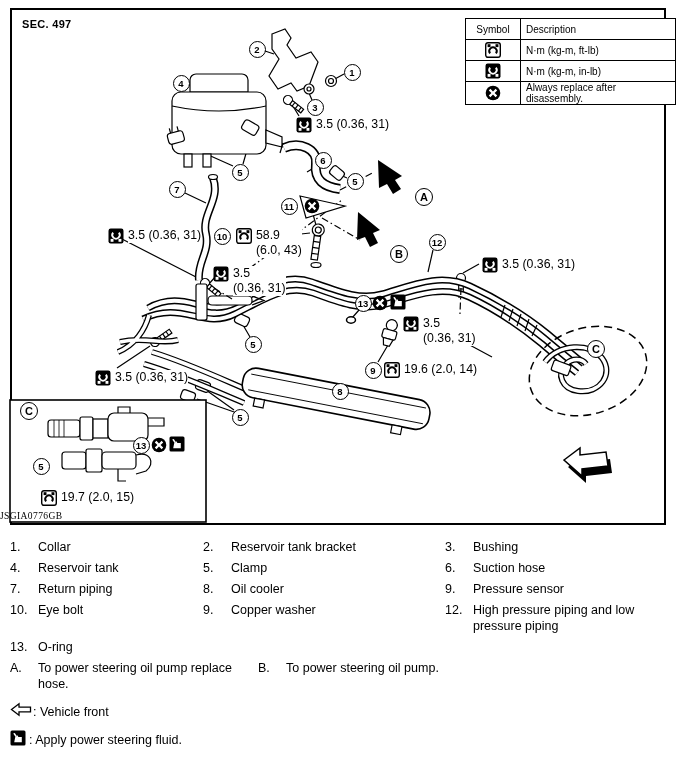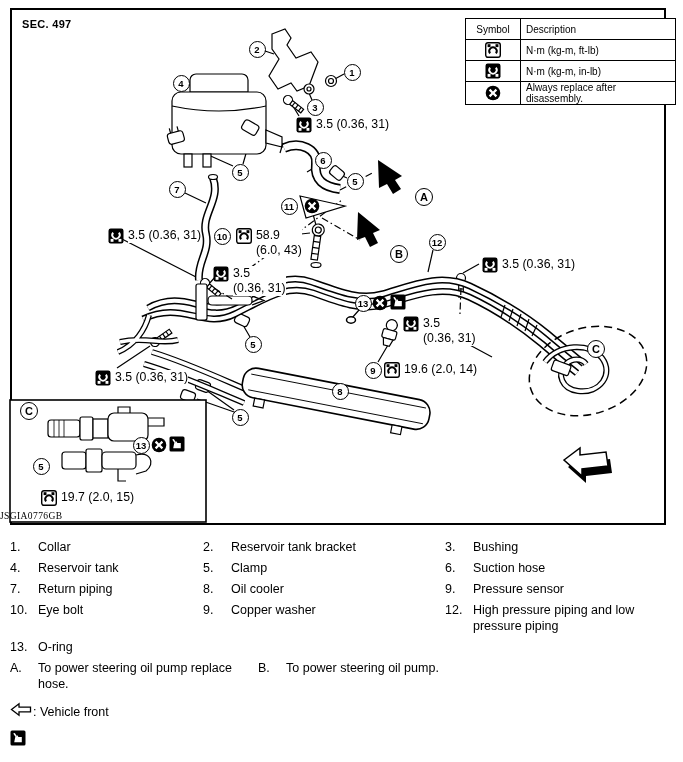--- a/index.html
+++ b/index.html
@@ -487,16 +487,17 @@
           </svg>
       </span>
       <span>: Vehicle front</span>
     </div>
     <div class="fluid-note">
       <span class="note-icon"><svg width="16" height="16" viewBox="0 0 16 16">
             <rect x="0.5" y="0.5" width="15" height="15" rx="1.5" fill="#000"></rect>
             <path d="M5.2,7.2 L7.4,5.2 8.4,6.9 11.8,6.9 11.8,12.2 4.2,12.2 Z" fill="#fff"></path>
             <path d="M5.6,6.9 L3.2,3.6 4.8,2.9 6.8,5.9 Z" fill="#fff"></path>
           </svg></span>
+      <span>: Apply power steering fluid.</span>
     </div>
   </div>
 
 </div>
 
 </body></html>

